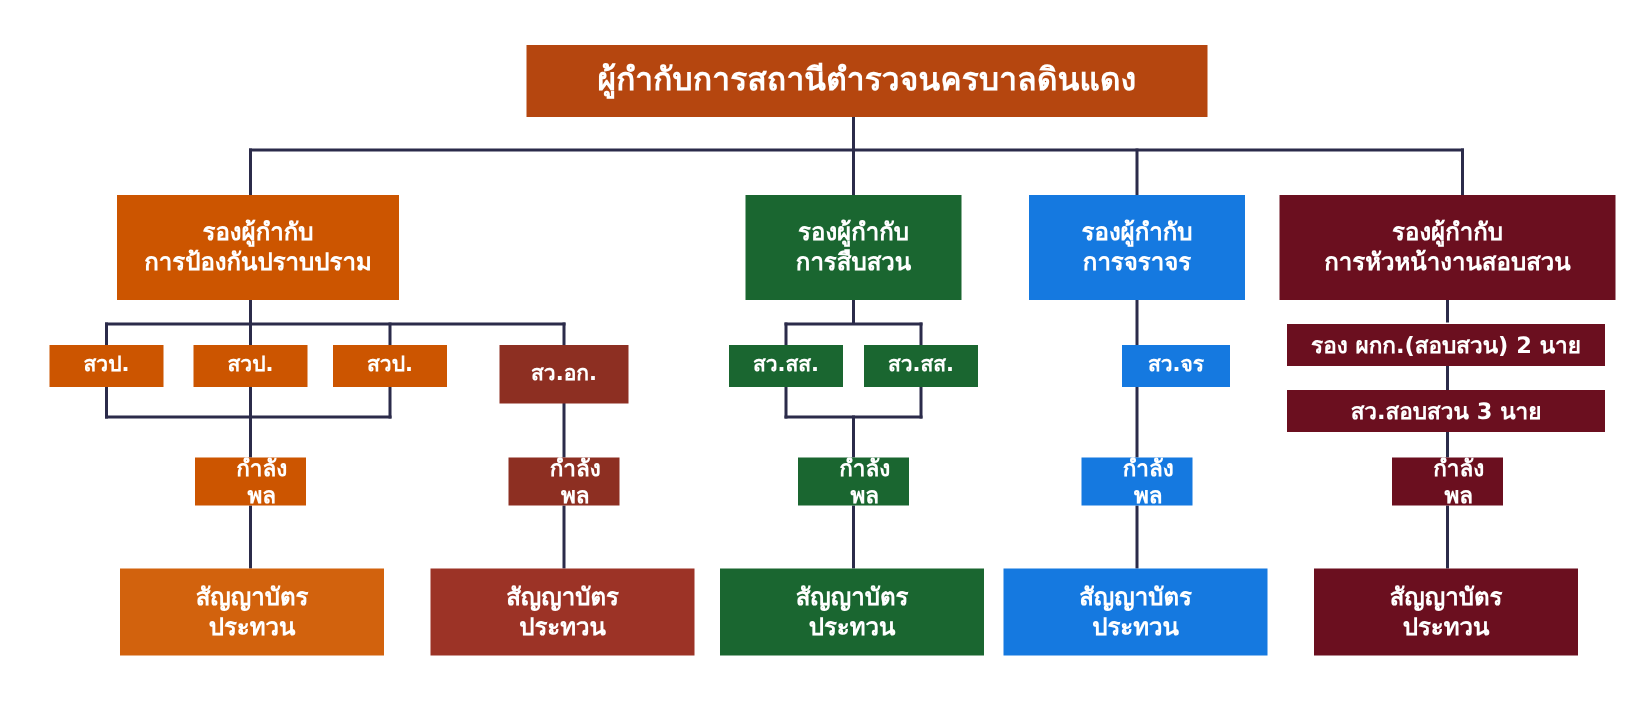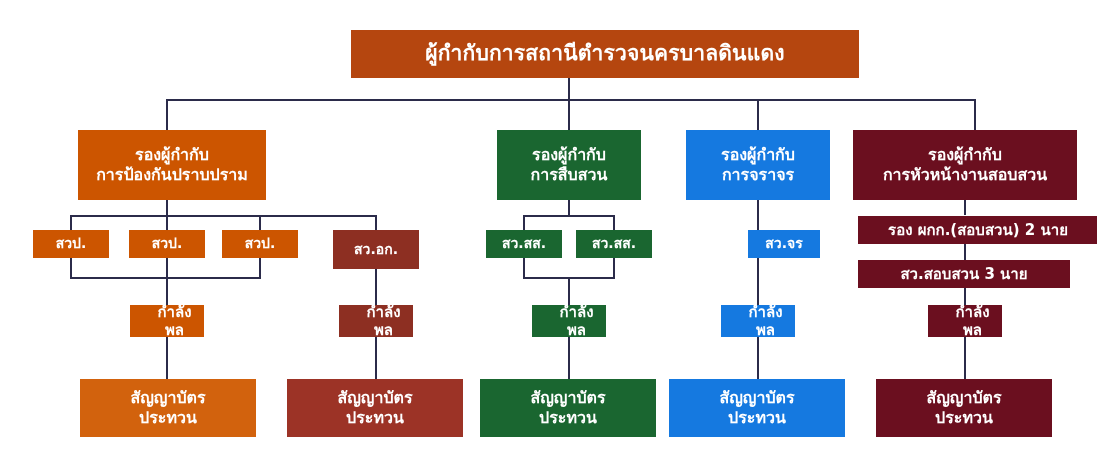--- a/index.html
+++ b/index.html
@@ -89,42 +89,42 @@
   <div class="connector v" style="left:964px; top:199px; width:2px; height:16px;"></div>
   <div class="connector v" style="left:964px; top:244px; width:2px; height:17px;"></div>
   <div class="connector v" style="left:964px; top:288px; width:2px; height:17px;"></div>
 
   <div class="connector v" style="left:166px; top:337px; width:2px; height:42px;"></div>
   <div class="connector v" style="left:375px; top:337px; width:2px; height:42px;"></div>
   <div class="connector v" style="left:568px; top:337px; width:2px; height:42px;"></div>
   <div class="connector v" style="left:757px; top:337px; width:2px; height:42px;"></div>
   <div class="connector v" style="left:964px; top:337px; width:2px; height:42px;"></div>
 
-  <div class="node root" style="left:351px; top:30px; width:508px; height:48px; background:#b5460f;">ผู้กำกับการสถานีตำรวจนครบาลดินแดง</div>
+  <div class="node root" style="left:351px; top:30px; width:454px; height:48px; background:#b5460f;">ผู้กำกับการสถานีตำรวจนครบาลดินแดง</div>
 
   <div class="node dept" style="left:78px; top:130px; width:188px; height:70px; background:#cc5500;">รองผู้กำกับ
 การป้องกันปราบปราม</div>
   <div class="node dept" style="left:497px; top:130px; width:144px; height:70px; background:#1a6630;">รองผู้กำกับ
 การสืบสวน</div>
   <div class="node dept" style="left:686px; top:130px; width:144px; height:70px; background:#1579e0;">รองผู้กำกับ
 การจราจร</div>
   <div class="node dept" style="left:853px; top:130px; width:224px; height:70px; background:#6b0f1f;">รองผู้กำกับ
 การหัวหน้างานสอบสวน</div>
 
   <div class="node unit" style="left:33px; top:230px; width:76px; height:28px; background:#cc5500;">สวป.</div>
   <div class="node unit" style="left:129px; top:230px; width:76px; height:28px; background:#cc5500;">สวป.</div>
   <div class="node unit" style="left:222px; top:230px; width:76px; height:28px; background:#cc5500;">สวป.</div>
   <div class="node unit" style="left:333px; top:230px; width:86px; height:39px; background:#8d2f22;">สว.อก.</div>
 
   <div class="node unit" style="left:486px; top:230px; width:76px; height:28px; background:#1a6630;">สว.สส.</div>
   <div class="node unit" style="left:576px; top:230px; width:76px; height:28px; background:#1a6630;">สว.สส.</div>
 
   <div class="node unit" style="left:748px; top:230px; width:72px; height:28px; background:#1579e0;">สว.จร</div>
 
-  <div class="node unit-wide" style="left:858px; top:216px; width:240px; height:28px; background:#6b0f1f;">รอง ผกก.(สอบสวน) 2 นาย</div>
+  <div class="node unit-wide" style="left:858px; top:216px; width:212px; height:28px; background:#6b0f1f;">รอง ผกก.(สอบสวน) 2 นาย</div>
   <div class="node unit-wide" style="left:858px; top:260px; width:212px; height:28px; background:#6b0f1f;">สว.สอบสวน 3 นาย</div>
 
   <div class="node staff" style="left:130px; top:305px; width:74px; height:32px; background:#cc5500;">กำลังพล</div>
   <div class="node staff" style="left:339px; top:305px; width:74px; height:32px; background:#8d2f22;">กำลังพล</div>
   <div class="node staff" style="left:532px; top:305px; width:74px; height:32px; background:#1a6630;">กำลังพล</div>
   <div class="node staff" style="left:721px; top:305px; width:74px; height:32px; background:#1579e0;">กำลังพล</div>
   <div class="node staff" style="left:928px; top:305px; width:74px; height:32px; background:#6b0f1f;">กำลังพล</div>
 
   <div class="node bottom" style="left:80px; top:379px; width:176px; height:58px; background:#d2620d;">สัญญาบัตร
 ประทวน</div>

